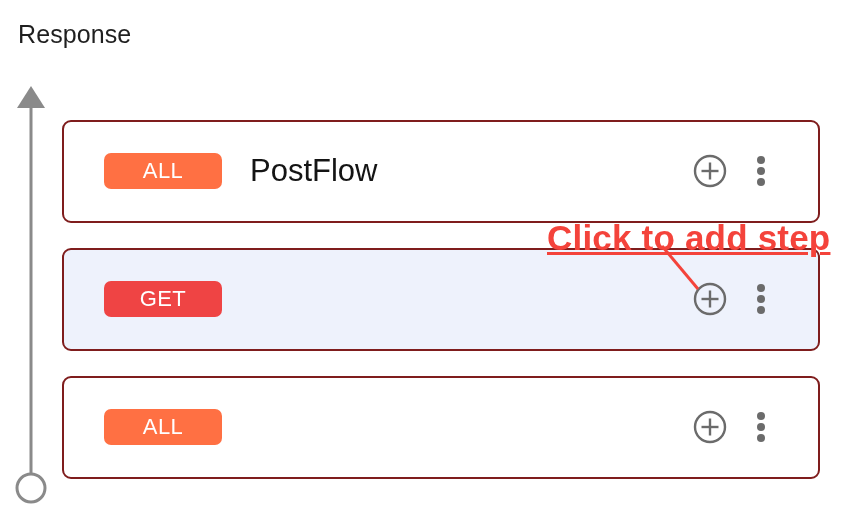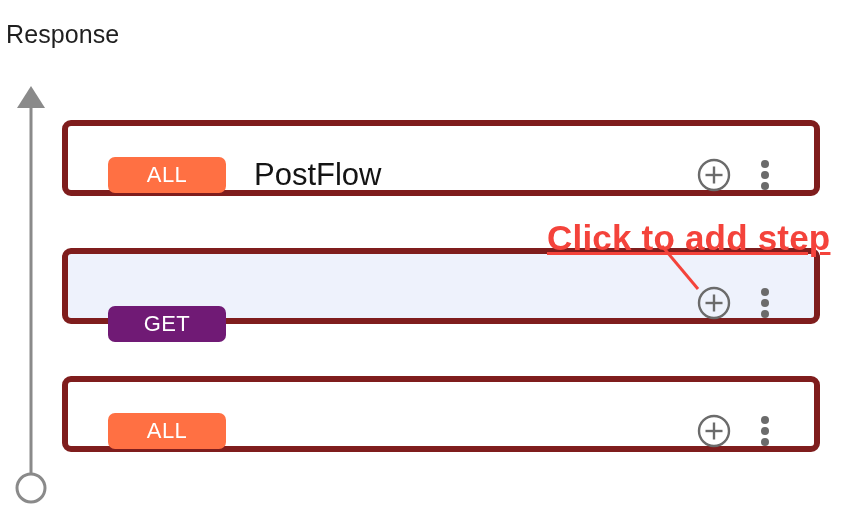--- a/index.html
+++ b/index.html
@@ -11,21 +11,21 @@
     width: 844px;
     height: 514px;
     position: relative;
     overflow: hidden;
     font-family: "Liberation Sans", sans-serif;
     -webkit-font-smoothing: antialiased;
   }
 
   #page-title {
     position: absolute;
-    left: 6px;
+    left: 18px;
     top: 20px;
     font-size: 25px;
     color: #1f1f1f;
     letter-spacing: 0.1px;
     white-space: nowrap;
   }
 
   
   #flow-axis {
     position: absolute;
@@ -33,23 +33,23 @@
     top: 84px;
     width: 48px;
     height: 420px;
   }
 
   
   .flow-card {
     position: absolute;
     left: 62px;
     width: 758px;
-    height: 76px;
+    height: 103px;
     box-sizing: border-box;
-    border: 6px solid #7f1d1d;
+    border: 2px solid #7f1d1d;
     border-radius: 9px;
     background: #ffffff;
   }
   .flow-card.selected {
     background: #eef2fc;
   }
   .flow-card.c0 { top: 120px; }
   .flow-card.c1 { top: 248px; }
   .flow-card.c2 { top: 376px; }
 
@@ -60,21 +60,21 @@
     width: 118px;
     height: 36px;
     border-radius: 7px;
     color: #ffffff;
     font-size: 22px;
     line-height: 36px;
     text-align: center;
     letter-spacing: 0.4px;
   }
   .badge.all { background: #ff7043; }
-  .badge.get { background: #701a75; margin-top: 21px; }
+  .badge.get { background: #ef4444; }
 
   .card-label {
     position: absolute;
     left: 186px;
     top: 31px;
     height: 36px;
     line-height: 36px;
     font-size: 31px;
     color: #141414;
     white-space: nowrap;

